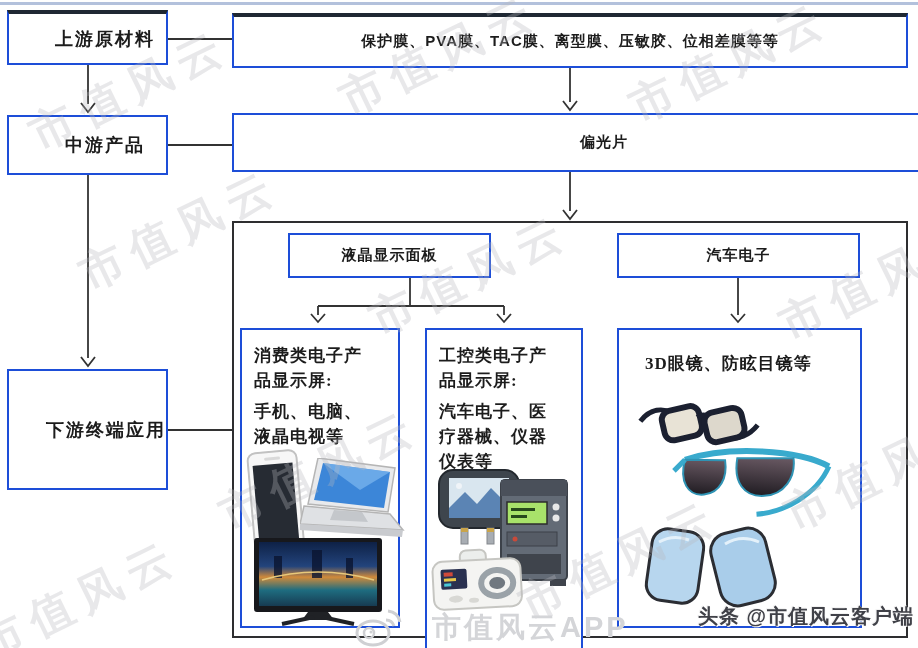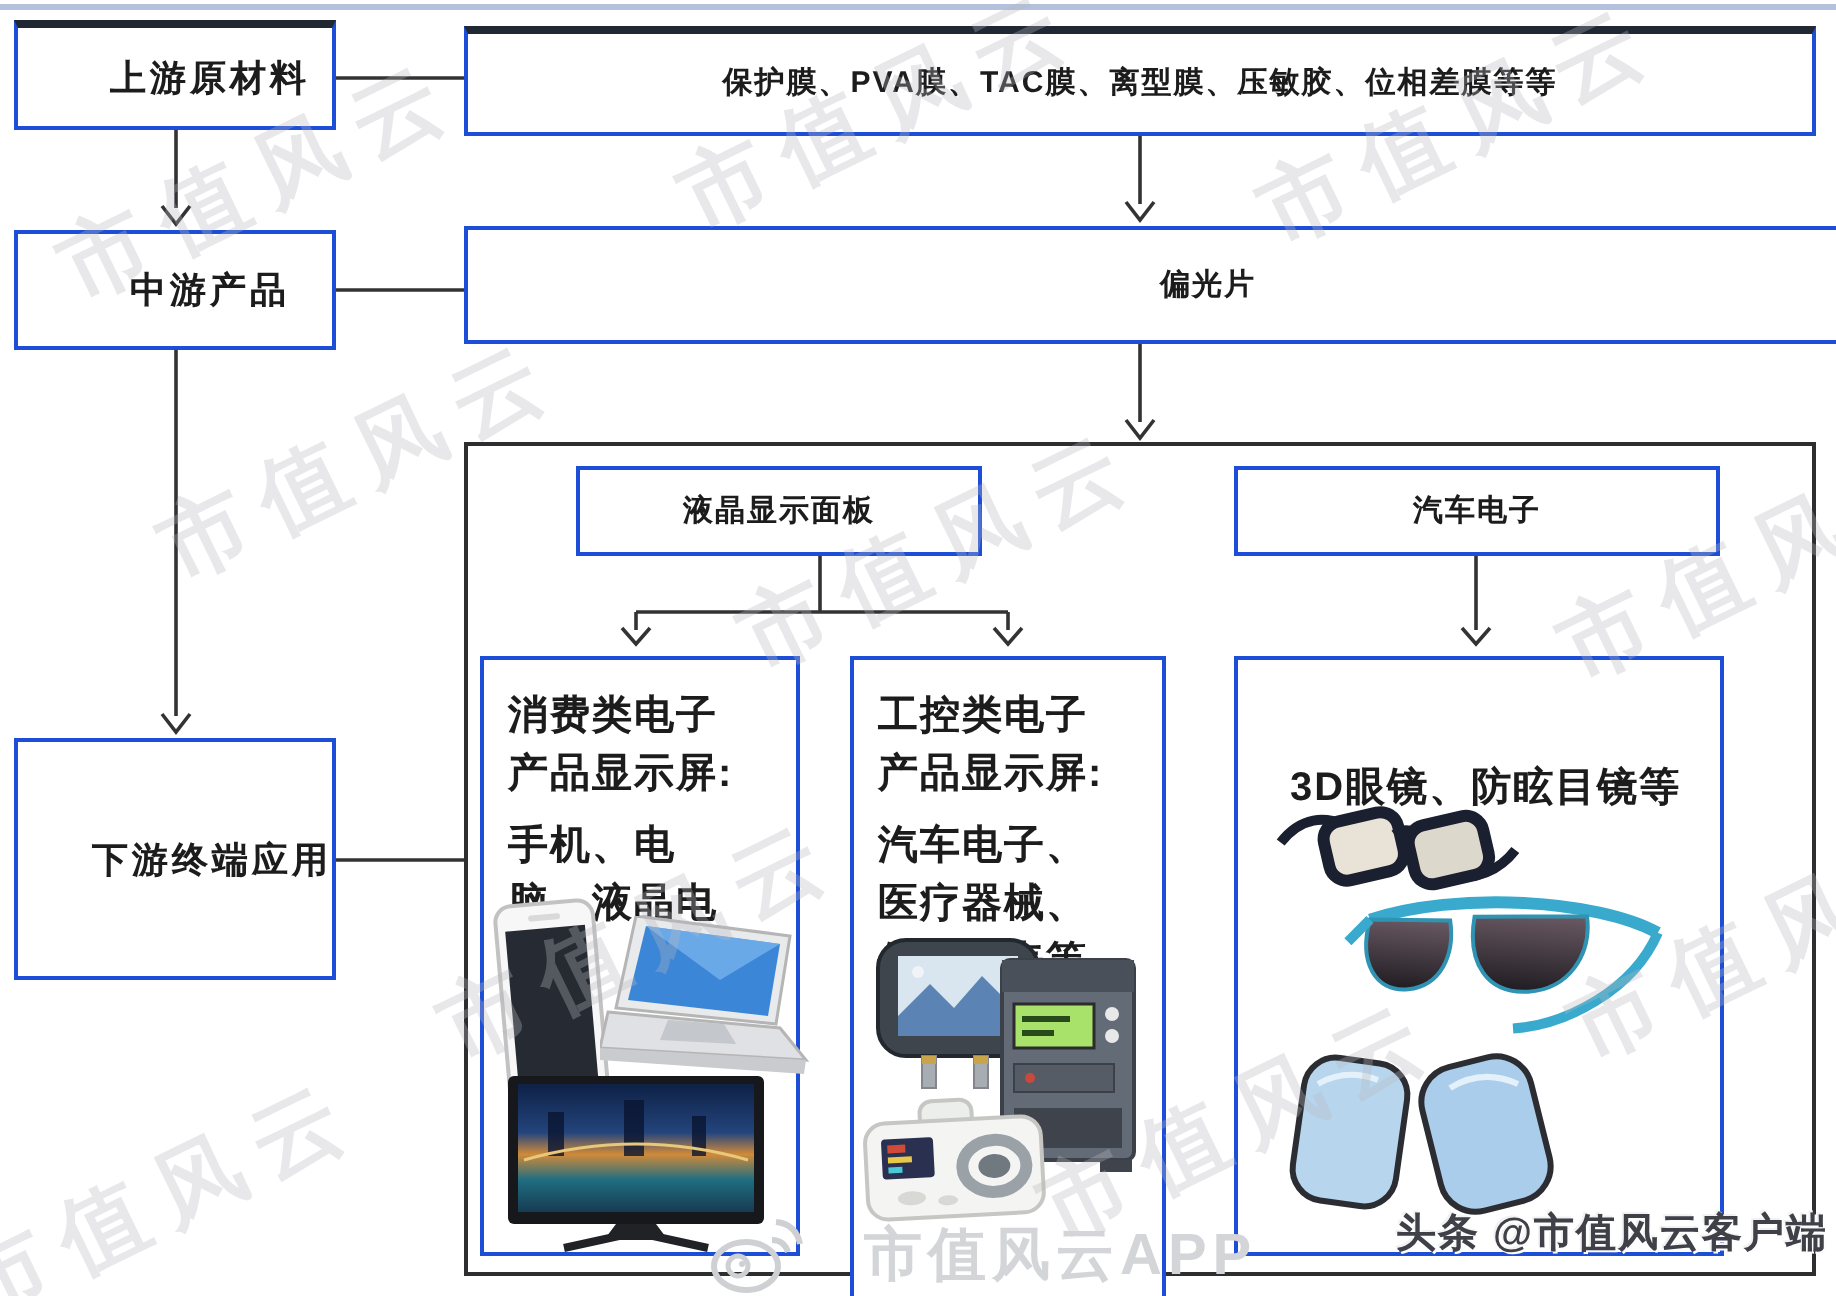--- a/index.html
+++ b/index.html
@@ -17,21 +17,21 @@
   .box{
     position:absolute;background:#fff;border:2px solid #1d4ed8;
     display:flex;align-items:center;justify-content:center;
     font-weight:700;z-index:10;box-sizing:border-box;text-align:center;
   }
   .thick-top{border-top:4px solid #1f2833;}
   .lbl-lg{font-size:18px;letter-spacing:2px;padding-left:35px;}
   .lbl-md{font-size:15px;letter-spacing:1px;}
   .container-box{border:2px solid #2e2e30;background:transparent;}
   .sub-box{align-items:flex-start;justify-content:flex-start;text-align:left;}
-  .sub-text{padding:14px 0 0 12px;width:118px;font-size:20px;line-height:1.45;letter-spacing:1px;}
+  .sub-text{padding:14px 0 0 12px;width:118px;font-size:17px;line-height:1.45;letter-spacing:1px;font-family:Liberation Serif, serif;}
   .sub-text p{margin:0 0 7px 0;}
   .svg-abs{position:absolute;z-index:12;}
   #connectors{position:absolute;left:0;top:0;z-index:5;}
   .app-wm-text{
     position:absolute;left:404px;top:608px;font-size:29px;font-weight:800;
     letter-spacing:3px;color:#d4d5d8;z-index:45;margin-left:28px;
   }
   .toutiao{
     position:absolute;right:4px;top:603px;font-size:20px;font-weight:800;
     letter-spacing:1px;color:#404148;z-index:50;
@@ -203,21 +203,21 @@
       <rect x="13" y="31" width="12" height="3" fill="#e8c84a"></rect>
       <rect x="13" y="36" width="7" height="3" fill="#4ac8d8"></rect>
       <ellipse cx="66" cy="38" rx="16" ry="13" fill="none" stroke="#9aa2a8" stroke-width="6"></ellipse>
       <ellipse cx="66" cy="38" rx="8" ry="6" fill="#707880"></ellipse>
       <ellipse cx="24" cy="52" rx="7" ry="3.5" fill="#d8d8d4"></ellipse>
       <ellipse cx="42" cy="54" rx="5" ry="2.5" fill="#d8d8d4"></ellipse>
     </svg>
   </div>
 
   <div class="box sub-box" style="left:617px;top:328px;width:245px;height:300px;">
-    <div class="sub-text" style="width:210px;padding:22px 0 0 26px;margin-top:28px;">
+    <div class="sub-text" style="width:210px;padding:22px 0 0 26px;">
       <p>3D眼镜、防眩目镜等</p>
     </div>
 
     <svg class="svg-abs" style="left:16px;top:62px;transform:rotate(-7deg);" width="130" height="62" viewBox="0 0 130 62">
       <path d="M6,22 C18,10 30,12 38,17" stroke="#1b2030" stroke-width="5" fill="none"></path>
       <path d="M122,40 C112,50 100,52 92,49" stroke="#1b2030" stroke-width="5" fill="none"></path>
       <rect x="28" y="14" width="38" height="30" rx="9" fill="#e8e3d6" stroke="#1b2030" stroke-width="6" transform="rotate(-6 47 29)"></rect>
       <rect x="70" y="21" width="38" height="30" rx="9" fill="#ddd8cc" stroke="#1b2030" stroke-width="6" transform="rotate(-6 89 36)"></rect>
       <path d="M63,25 Q68,22 73,25" stroke="#1b2030" stroke-width="5" fill="none"></path>
     </svg>

